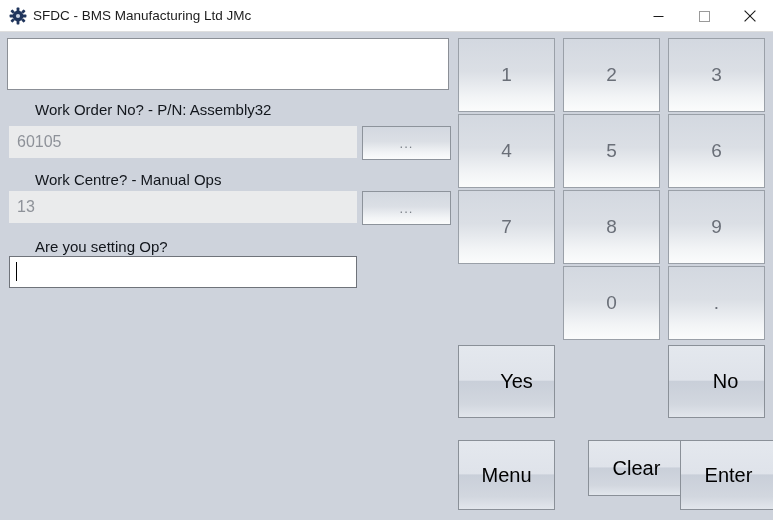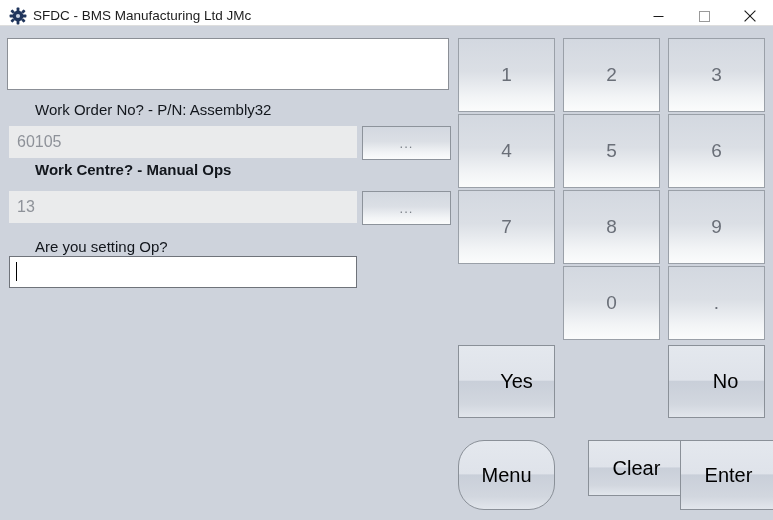--- a/index.html
+++ b/index.html
@@ -19,21 +19,21 @@
     width: 773px;
     height: 520px;
     background: #ced3dc;
     overflow: hidden;
   }
 
   
   .titlebar {
     position: absolute;
     left: 0; top: 0;
-    width: 773px; height: 26px;
+    width: 773px; height: 32px;
     background: #ffffff;
     border-bottom: 1px solid #dedede;
     box-sizing: border-box;
     padding-left: 16px;
   }
   .title-icon {
     position: absolute;
     left: 9px; top: 7px;
     width: 18px; height: 18px;
   }
@@ -71,21 +71,21 @@
 
   .field-label {
     position: absolute;
     left: 11px;
     font-size: 15px;
     color: #12161c;
     white-space: nowrap;
     margin-left: 24px;
   }
   .lbl-wo   { top: 101px; }
-  .lbl-wc   { top: 161px; font-weight: bold; }
+  .lbl-wc   { top: 171px; }
   .lbl-op   { top: 238px; }
 
   .field-ro {
     position: absolute;
     left: 9px;
     width: 348px; height: 32px;
     background: #eaebec;
     border: none;
     box-sizing: border-box;
     font-family: "Liberation Sans", sans-serif;
@@ -226,17 +226,17 @@
   <div class="key" style="left:458px; top:190px; width:97px; height:74px;">7</div>
   <div class="key" style="left:563px; top:190px; width:97px; height:74px;">8</div>
   <div class="key" style="left:668px; top:190px; width:97px; height:74px;">9</div>
 
   <div class="key" style="left:563px; top:266px; width:97px; height:74px;">0</div>
   <div class="key" style="left:668px; top:266px; width:97px; height:74px;">.</div>
 
   <div class="action" style="left:458px; top:345px; width:97px; height:73px;padding-left:20px;">Yes</div>
   <div class="action" style="left:668px; top:345px; width:97px; height:73px;padding-left:18px;">No</div>
 
-  <div class="action" style="left:458px; top:440px; width:97px; height:70px;border-radius:26px;">Menu</div>
+  <div class="action" style="left:458px; top:440px; width:97px; height:70px;">Menu</div>
   <div class="action" style="left:588px; top:440px; width:97px; height:56px;">Clear</div>
   <div class="action" style="left:668px; top:440px; width:97px; height:70px;margin-left:12px;">Enter</div>
 
 </div>
 
 </body></html>

